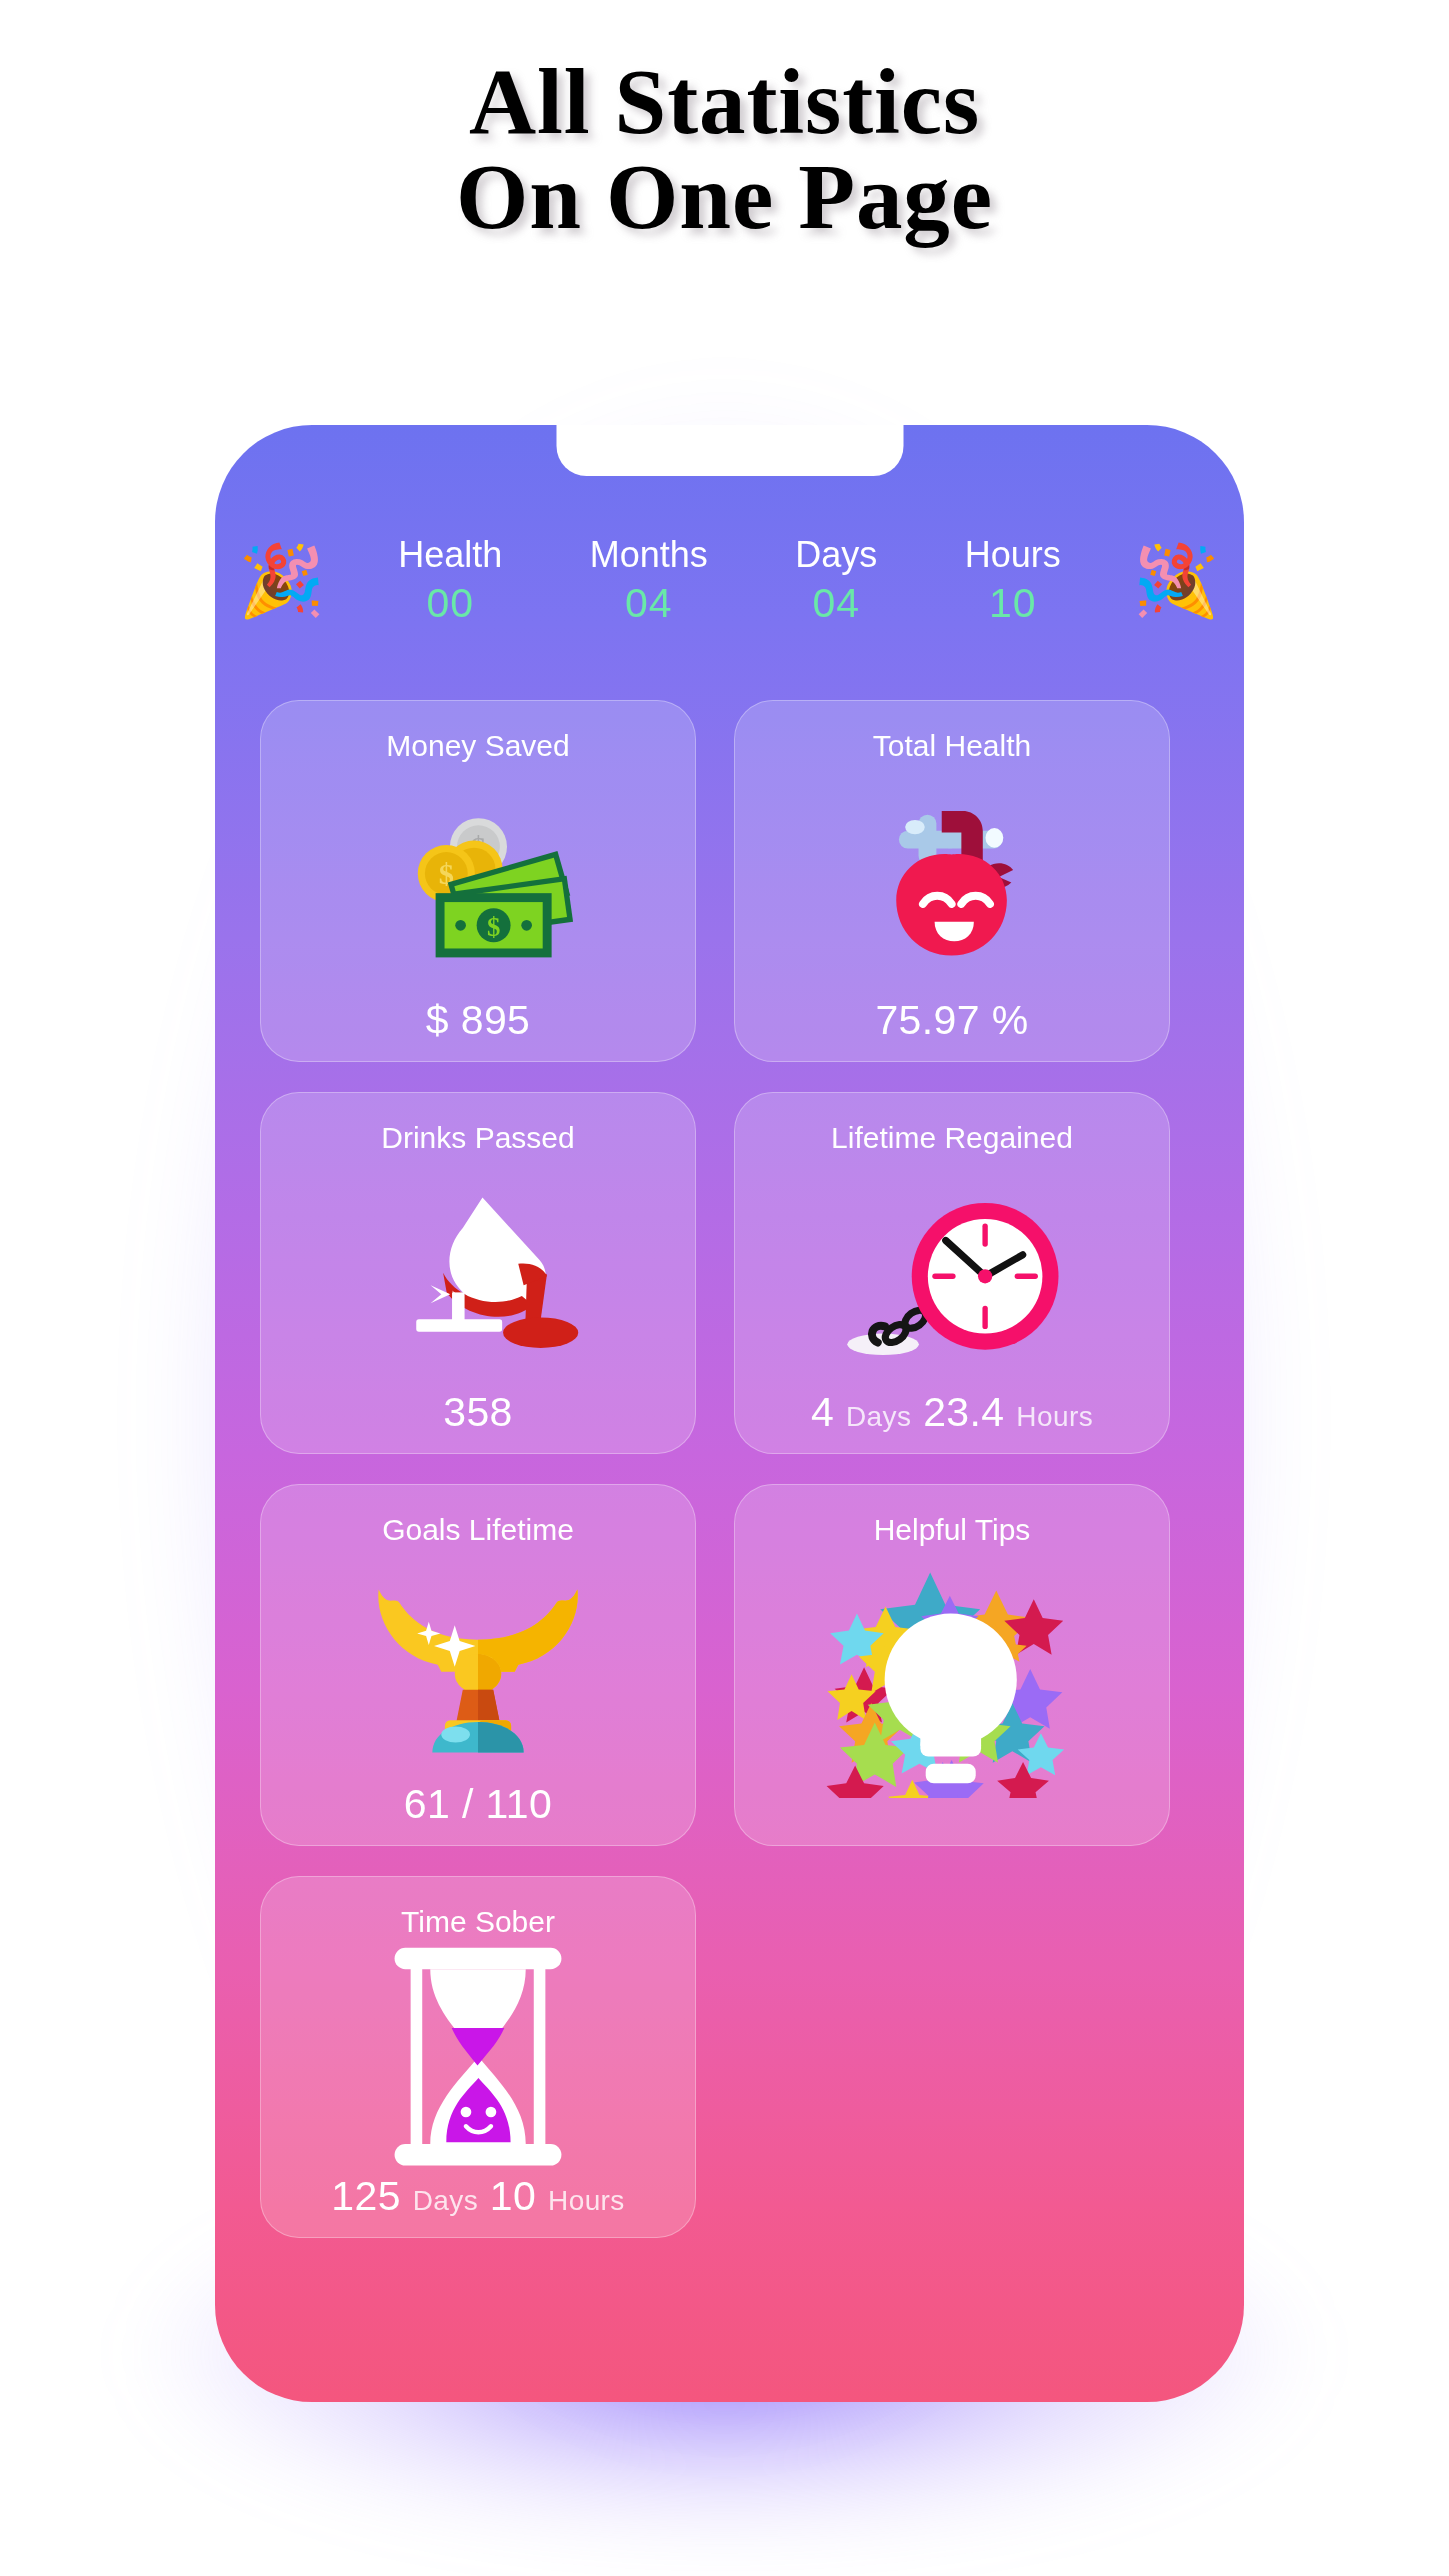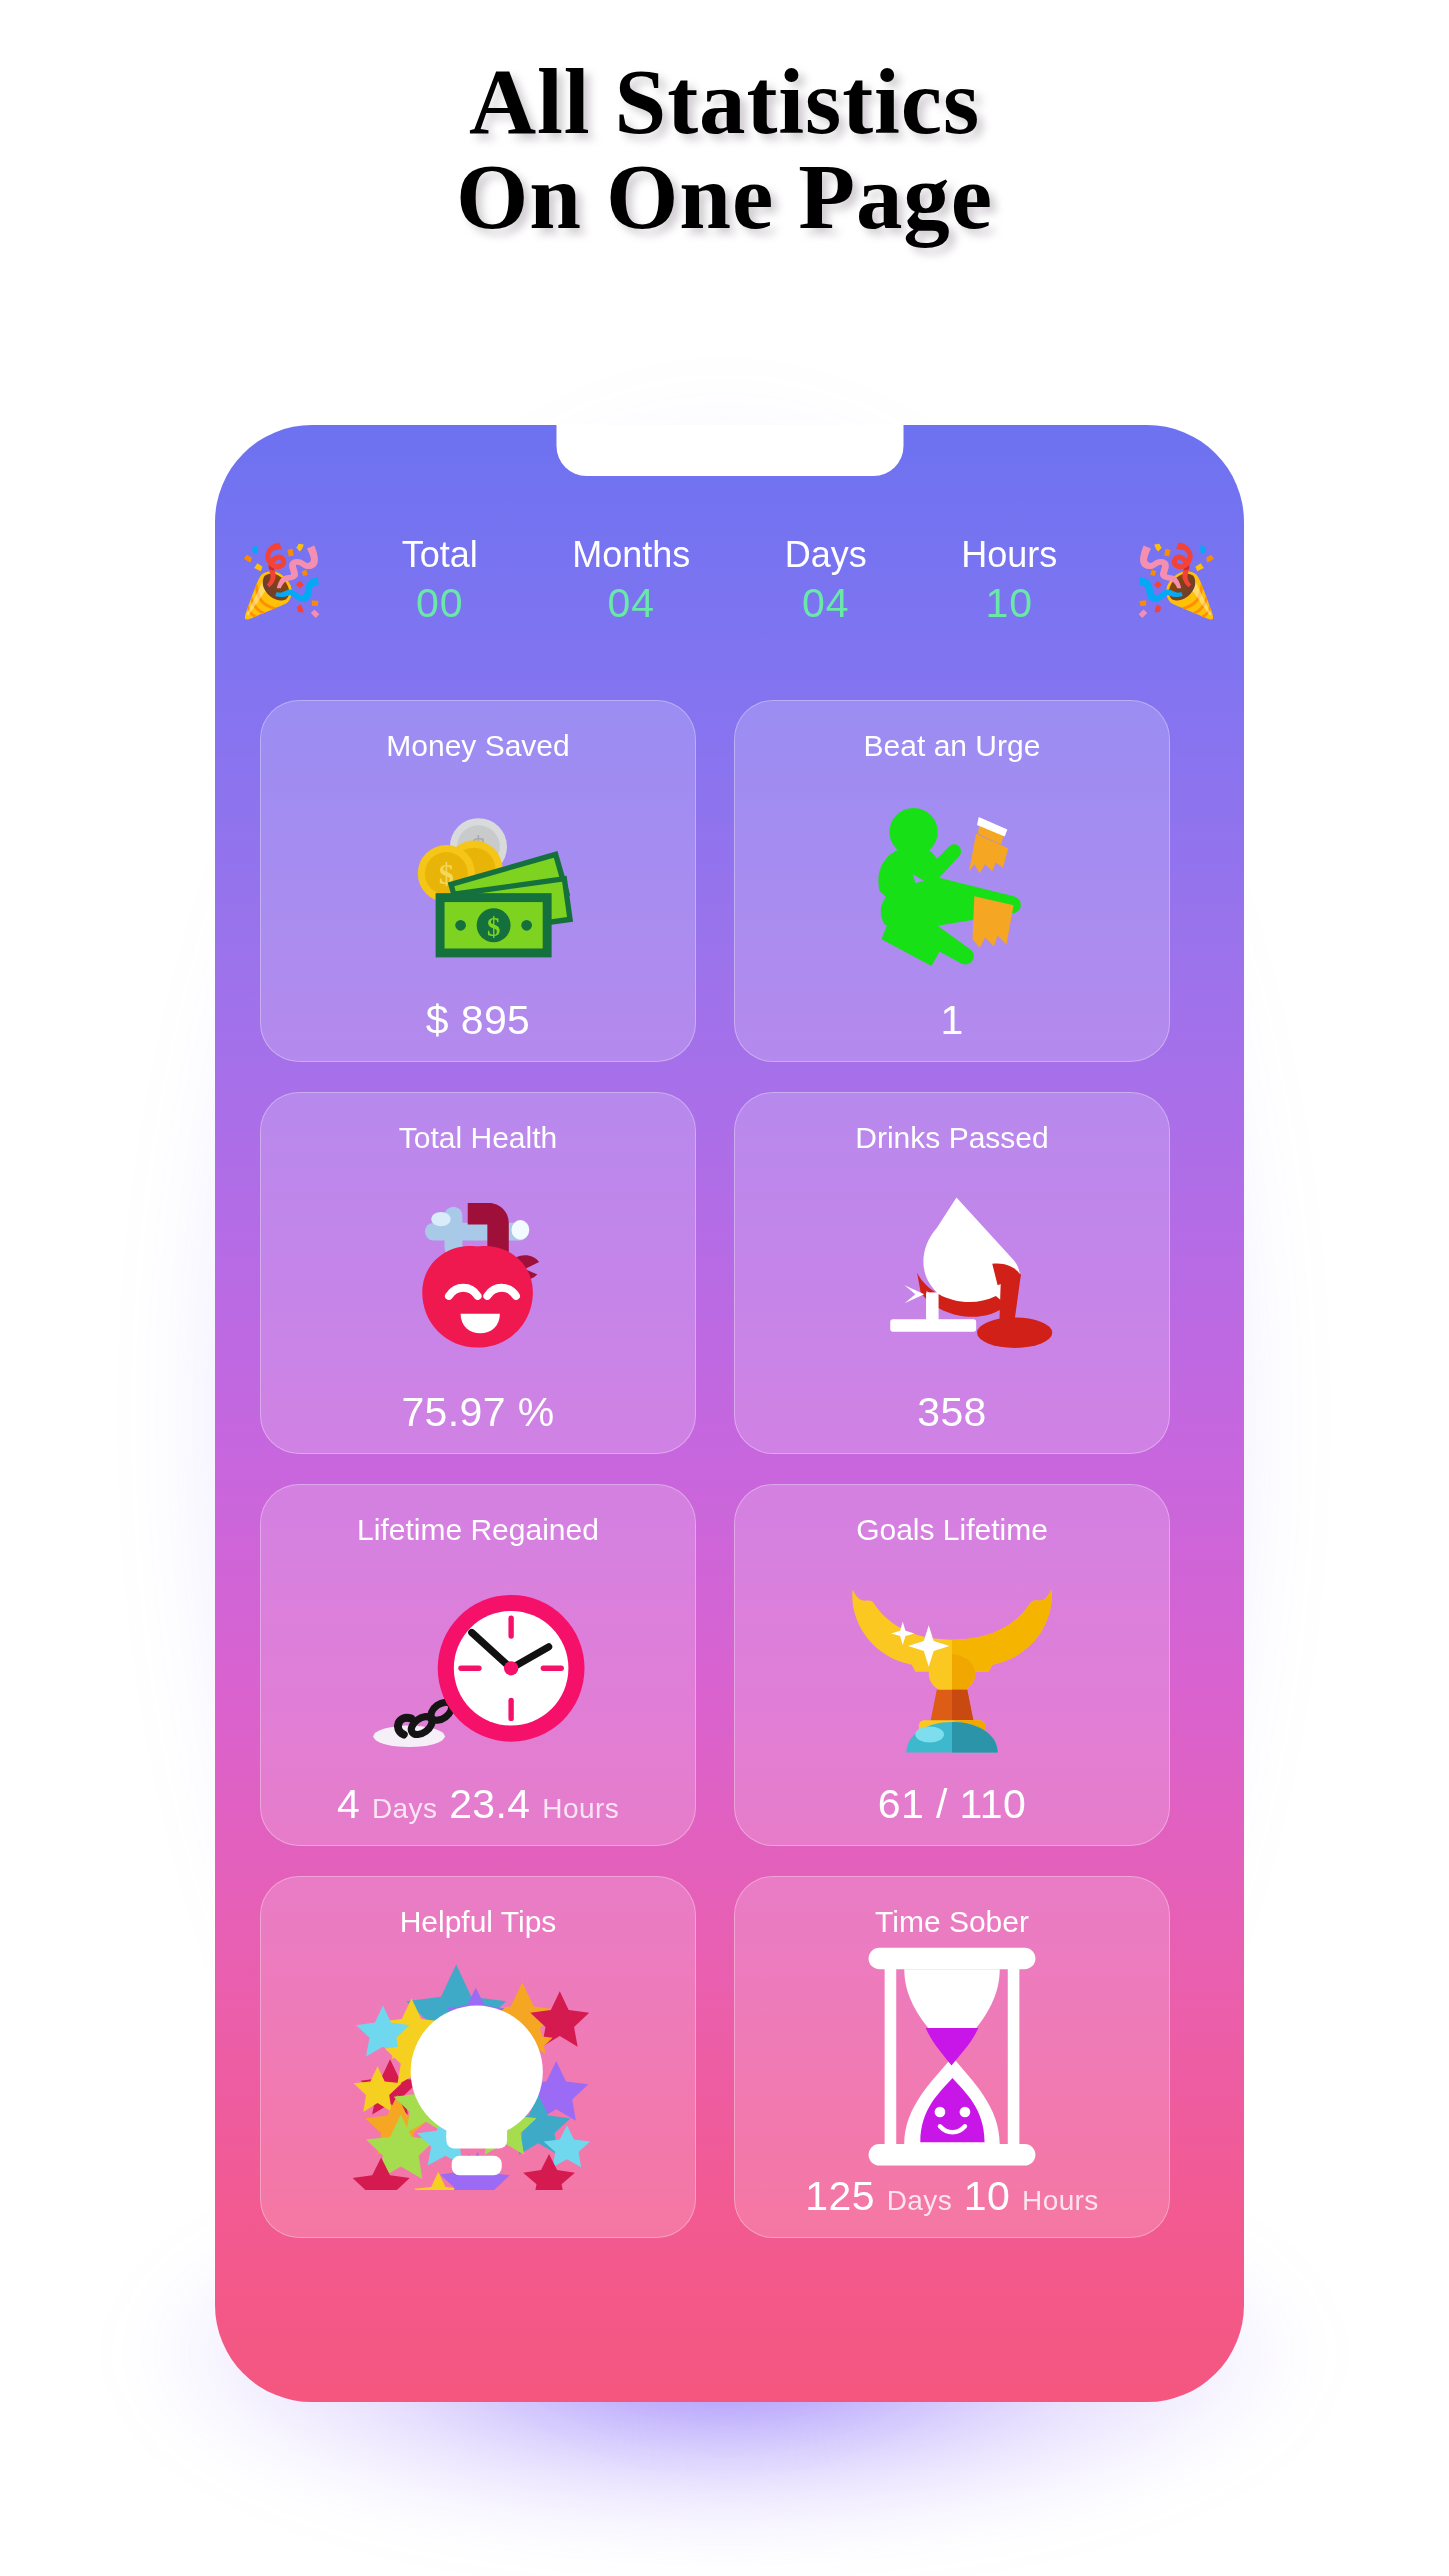--- a/index.html
+++ b/index.html
@@ -176,21 +176,21 @@
 <div class="glow"></div>
 <div class="glow2"></div>
 
 <div class="phone">
   <div class="notch"></div>
 
   <div class="counter-row">
     <div class="popper">🎉</div>
     <div class="counter-units">
       <div class="cunit">
-        <div class="clabel">Total</div>
+        <div class="clabel">Health</div>
         <div class="cval">00</div>
       </div>
       <div class="cunit">
         <div class="clabel">Months</div>
         <div class="cval">04</div>
       </div>
       <div class="cunit">
         <div class="clabel">Days</div>
         <div class="cval">04</div>
       </div>
@@ -228,40 +228,20 @@
           <rect x="70" y="120" width="110" height="52" fill="#7ed321"></rect>
           <circle cx="125" cy="146" r="19" fill="#14703c"></circle>
           <text x="125" y="158" font-size="30" fill="#7ed321" text-anchor="middle" font-family="Liberation Serif, serif" font-weight="bold">$</text>
           <circle cx="88" cy="146" r="6" fill="#14703c"></circle>
             <circle cx="162" cy="146" r="6" fill="#14703c"></circle>
         </svg>
       </div>
       <div class="cvalue">$ 895</div>
     </div>
 
-    <div class="card">
-      <div class="ctitle">Beat an Urge</div>
-      <div class="cicon">
-        <svg width="206" height="183" viewBox="0 0 230 205">
-          <g fill="#18e016">
-            <circle cx="72" cy="46" r="27"></circle>
-            <path d="M34 112c-6-26 8-46 34-50 14-2 24 4 30 14l14-14c7-7 18 3 11 11l-22 24c-6 6-13 6-20 2l-10-6 6 20-30 12z"></path>
-            <path d="M40 150c-10-14-4-34 14-40l42-14 88 22c11 3 11 17-1 19l-84 14 36 26c10 7 1 22-10 16l-70-38z"></path>
-            <path d="M44 146l58 32-10 18-56-30z"></path>
-          </g>
-          <g fill="#f5a623">
-            <path d="M146 34l28 12-4 14-26-12z"></path>
-            <path d="M142 48l36 16-6 22-8-6-4 10-8-8-6 10-6-10-6 8z"></path>
-            <path d="M140 118l44 10-8 44-10-10-4 12-10-10-6 12-8-10z"></path>
-          </g>
-          <path d="M145 29l32 14-3 8-31-13z" fill="#ffffff"></path>
-        </svg>
-      </div>
-      <div class="cvalue">1</div>
-    </div>
 
     <div class="card">
       <div class="ctitle">Total Health</div>
       <div class="cicon">
         <svg width="192" height="174" viewBox="0 0 215 195">
           <g fill="#a9c9e8">
             <rect x="48" y="40" width="66" height="20" rx="10"></rect>
             <rect x="70" y="22" width="20" height="56" rx="10"></rect>
             <rect x="96" y="40" width="68" height="20" rx="10"></rect>
             <ellipse cx="66" cy="36" rx="11" ry="8" fill="#d8ecfa"></ellipse>

